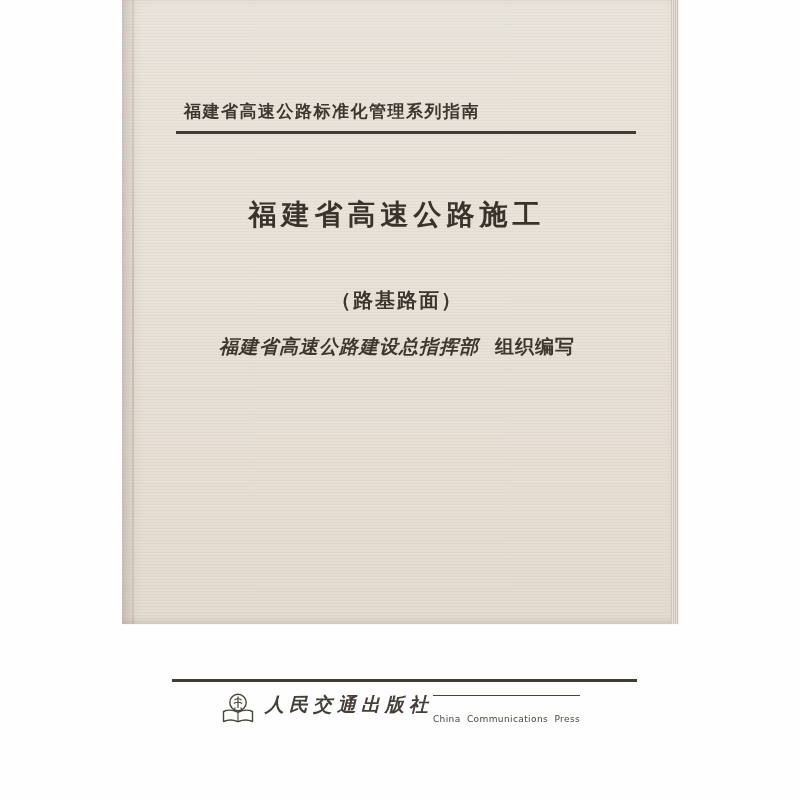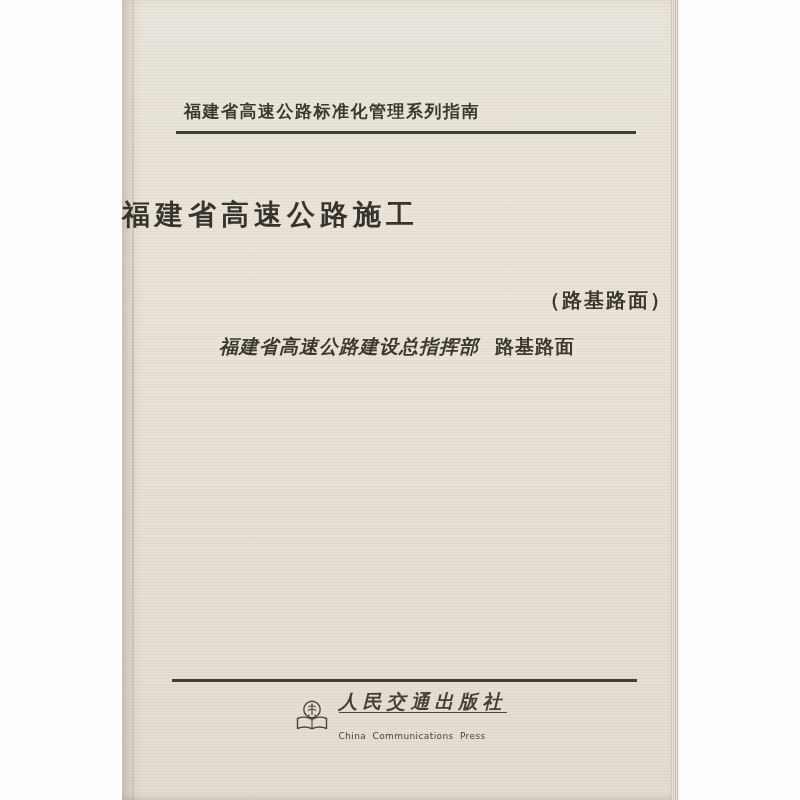--- a/index.html
+++ b/index.html
@@ -9,21 +9,21 @@
   .photo {
     position: relative;
     width: 800px; height: 800px;
     background: #fefefe;
   }
 
   
   .book {
     position: absolute;
     left: 122px; top: 0;
-    width: 556px; height: 800px;
+    width: 556px; height: 624px;
     background-color: #e8e2d9;
     background-image:
       repeating-linear-gradient(180deg,
         rgba(125,108,90,0.055) 0px, rgba(125,108,90,0.055) 1px,
         transparent 1px, transparent 3px),
       linear-gradient(180deg, #eae5dc 0%, #e8e2d8 45%, #e6ded3 85%, #e4dcd1 100%);
     box-shadow:
       inset 14px 0 16px -10px rgba(95,80,62,0.30),
       inset -8px 0 10px -7px rgba(95,80,62,0.28),
       inset 0 -6px 8px -6px rgba(95,80,62,0.18),
@@ -57,33 +57,33 @@
     color: #3d382f;
   }
 
   .rule { position: absolute; background: #413d35; }
   .rule-top    { left: 54px; top: 131px; width: 460px; height: 3px; }
   .rule-bottom { left: 50px; top: 679px; width: 465px; height: 3px; }
 
   .title {
     position: absolute;
     left: 0; right: 6px; top: 197px;
-    text-align: left;
+    text-align: center;
     color: #38332b;
     font-weight: 700;
     font-size: 28px;
     line-height: 35px;
     letter-spacing: 5px;
   }
   .title span { display: block; }
 
   .subtitle {
     position: absolute;
     left: 0; right: 6px; top: 287px;
-    text-align: right;
+    text-align: center;
     font-size: 20px;
     font-weight: 700;
     letter-spacing: 2px;
     color: #3b362d;
   }
 
   .author {
     position: absolute;
     left: 0; right: 6px; top: 334px;
     text-align: center;
@@ -107,21 +107,21 @@
   .publisher {
     position: absolute;
     left: 0; right: 0; top: 691px;
     display: flex;
     justify-content: center;
     align-items: center;
     gap: 9px;
     color: #46413a;
   }
   .logo { width: 36px; height: 36px; display: inline-flex; }
-  .pub-text { display: inline-flex; flex-direction: column; align-items: flex-start; }
+  .pub-text { display: inline-flex; flex-direction: row; align-items: flex-start; }
   .pub-cn {
     font-family: "DejaVu Serif", "Liberation Serif", serif;
     font-size: 19px;
     font-weight: 700;
     letter-spacing: 5px;
     font-style: italic;
     line-height: 20px;
     color: #443f37;
   }
   .pub-en {
@@ -147,21 +147,21 @@
 
     <div class="rule rule-top"></div>
 
     <h1 class="title">
       <span>福建省高速公路施工</span>
     </h1>
 
     <div class="subtitle">（路基路面）</div>
 
     <div class="author">
-      <span class="author-name">福建省高速公路建设总指挥部</span><span class="author-role">路基路面</span>
+      <span class="author-name">福建省高速公路建设总指挥部</span><span class="author-role">组织编写</span>
     </div>
 
     <div class="rule rule-bottom"></div>
 
     <div class="publisher">
       <span class="logo">
         <svg viewBox="0 0 36 36" width="36" height="36" aria-hidden="true">
           <g fill="none" stroke="#4a443b" stroke-width="1.4" stroke-linejoin="round">
             <circle cx="18" cy="11.5" r="8.2"></circle>
             <path d="M18 5.5 L18 17" stroke-width="1.2"></path>

